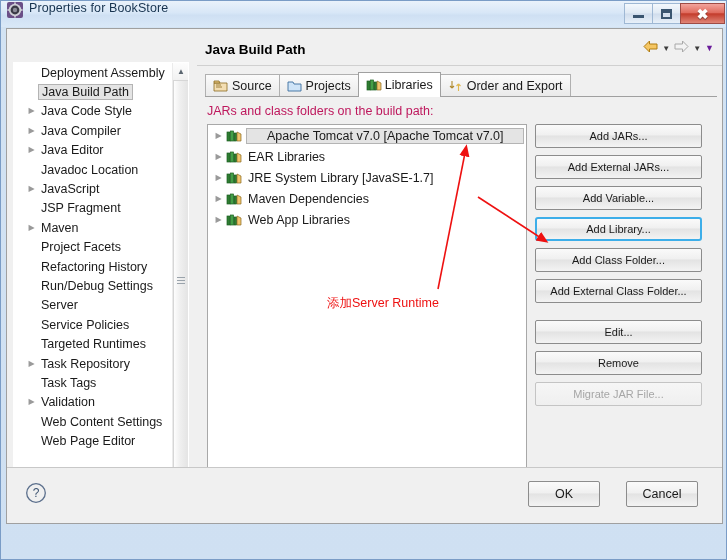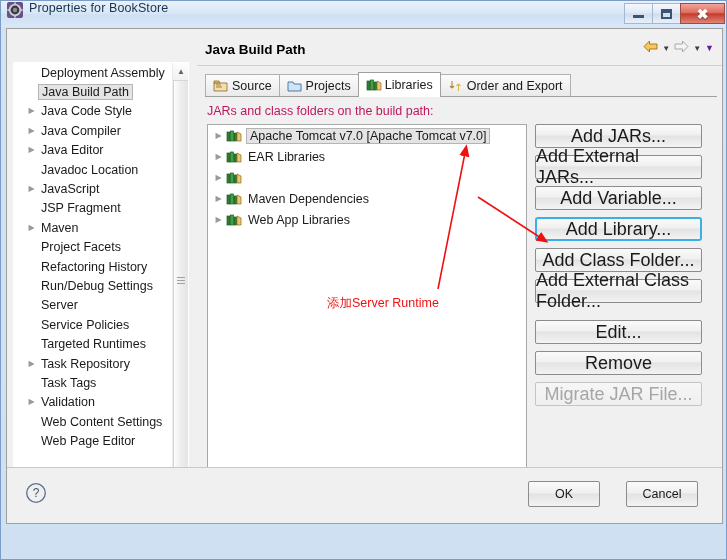--- a/index.html
+++ b/index.html
@@ -196,32 +196,32 @@
   }
   .lib-row {
     height: 21px; display: flex; align-items: center;
     font-size: 12.5px; color: #1a1a1a; white-space: nowrap;
     padding-left: 3px;
   }
   .lib-arrow { width: 15px; text-align: center; color: #9a9a9a; font-size: 8px; flex:none; }
   .lib-icon { width: 16px; height: 14px; flex: none; margin-right: 4px; position: relative; }
   .lib-label { padding: 0 2px; }
   .lib-row.selected .lib-label {
-    background: #e4e4e4; border: 1px solid #b4b4b4; padding: 0 3px;
+    background: #e4e4e4; border: 1px solid #b4b4b4; padding: 0 20px;
   }
 
   
   #side-buttons {
     position: absolute; left: 338px; top: 95px; width: 178px;
   }
   .sbtn {
     width: 167px; height: 24px; margin-bottom: 7px;
     background: linear-gradient(to bottom,#fafafa 0%,#f0f0f0 45%,#e3e3e3 50%,#f3f3f3 100%);
     border: 1px solid #8c8c8c; border-radius: 2px;
-    font-size: 18px; color: #1a1a1a;
+    font-size: 11px; color: #1a1a1a;
     display: flex; align-items: center; justify-content: center;
     font-family: "Liberation Sans", sans-serif;
   }
   .sbtn.focused {
     border: 2px solid #3daee9; border-radius: 3px;
   }
   .sbtn.disabled { color: #a6a6a6; border-color: #c4c4c4;
     background: linear-gradient(to bottom,#f6f6f6,#efefef); }
   .sbtn.gap { margin-top: 17px; }
 
@@ -485,20 +485,21 @@
             <span class="lib-label">EAR Libraries</span>
           </div>
           <div class="lib-row">
             <span class="lib-arrow">▶</span>
             <span class="lib-icon"><svg width="16" height="14" viewBox="0 0 16 14">
                 <rect x="1" y="3" width="3" height="9" fill="#2e7d32" stroke="#1b5e20" stroke-width="0.7"></rect>
                 <rect x="4.5" y="2" width="3" height="10" fill="#43a047" stroke="#1b5e20" stroke-width="0.7"></rect>
                 <rect x="8" y="4" width="2.6" height="8" fill="#2e7d32" stroke="#1b5e20" stroke-width="0.7"></rect>
                 <path d="M11 12 L11 3 L15 5 L15 12 Z" fill="#f0c36d" stroke="#8a6a20" stroke-width="0.7"></path>
               </svg></span>
+            <span class="lib-label">JRE System Library [JavaSE-1.7]</span>
           </div>
           <div class="lib-row">
             <span class="lib-arrow">▶</span>
             <span class="lib-icon"><svg width="16" height="14" viewBox="0 0 16 14">
                 <rect x="1" y="3" width="3" height="9" fill="#2e7d32" stroke="#1b5e20" stroke-width="0.7"></rect>
                 <rect x="4.5" y="2" width="3" height="10" fill="#43a047" stroke="#1b5e20" stroke-width="0.7"></rect>
                 <rect x="8" y="4" width="2.6" height="8" fill="#2e7d32" stroke="#1b5e20" stroke-width="0.7"></rect>
                 <path d="M11 12 L11 3 L15 5 L15 12 Z" fill="#f0c36d" stroke="#8a6a20" stroke-width="0.7"></path>
               </svg></span>
             <span class="lib-label">Maven Dependencies</span>

